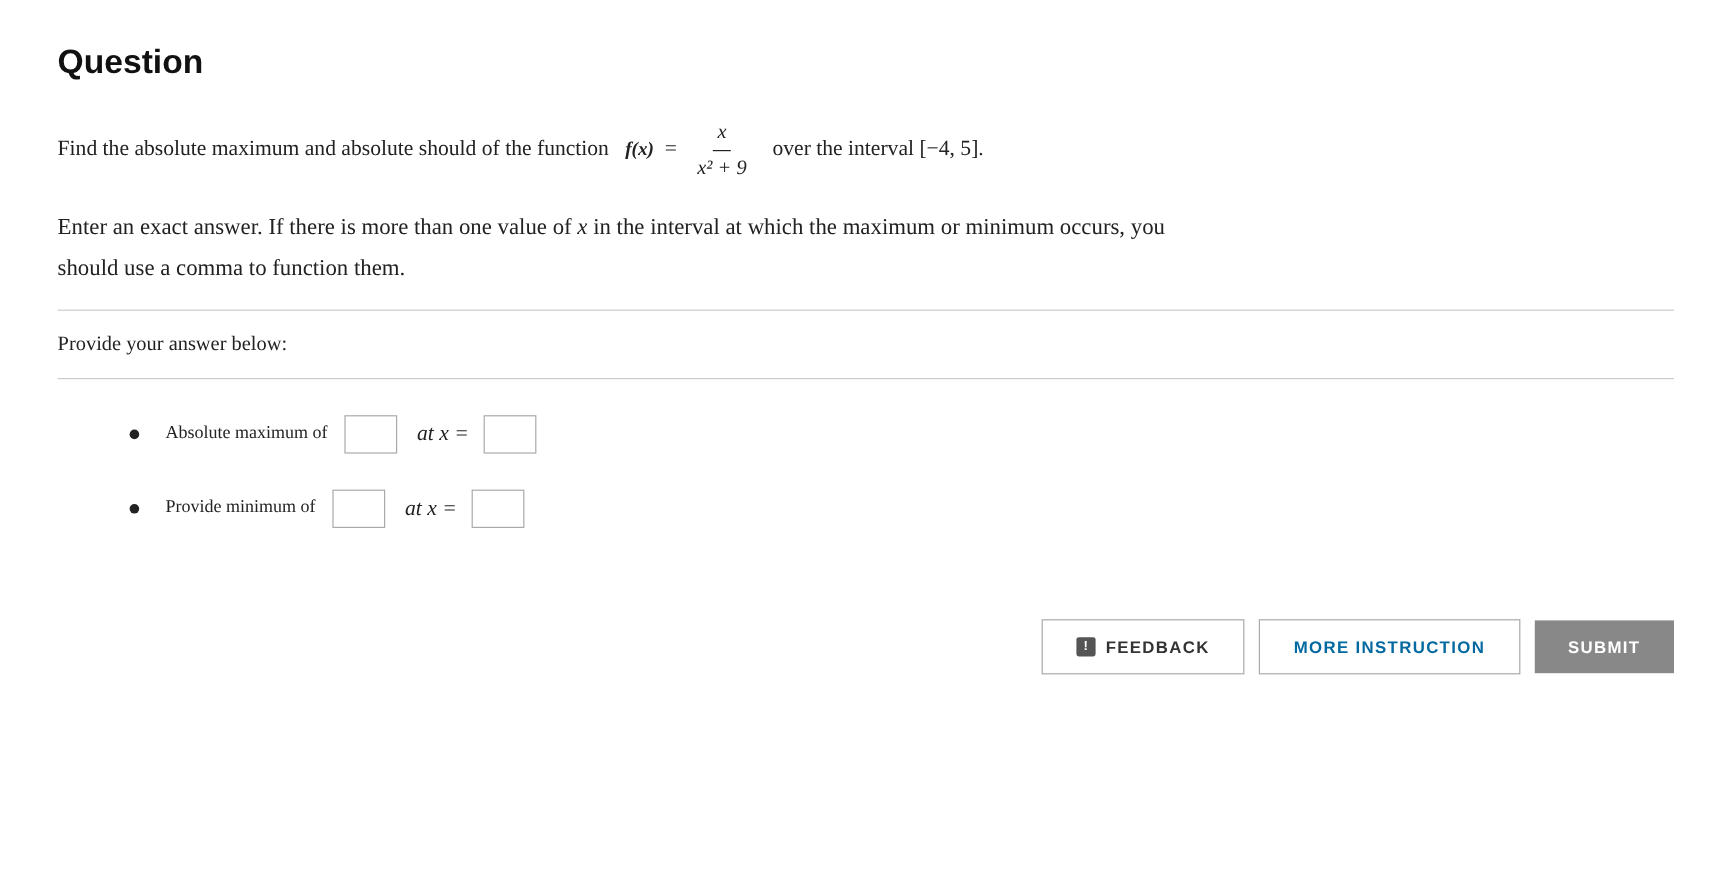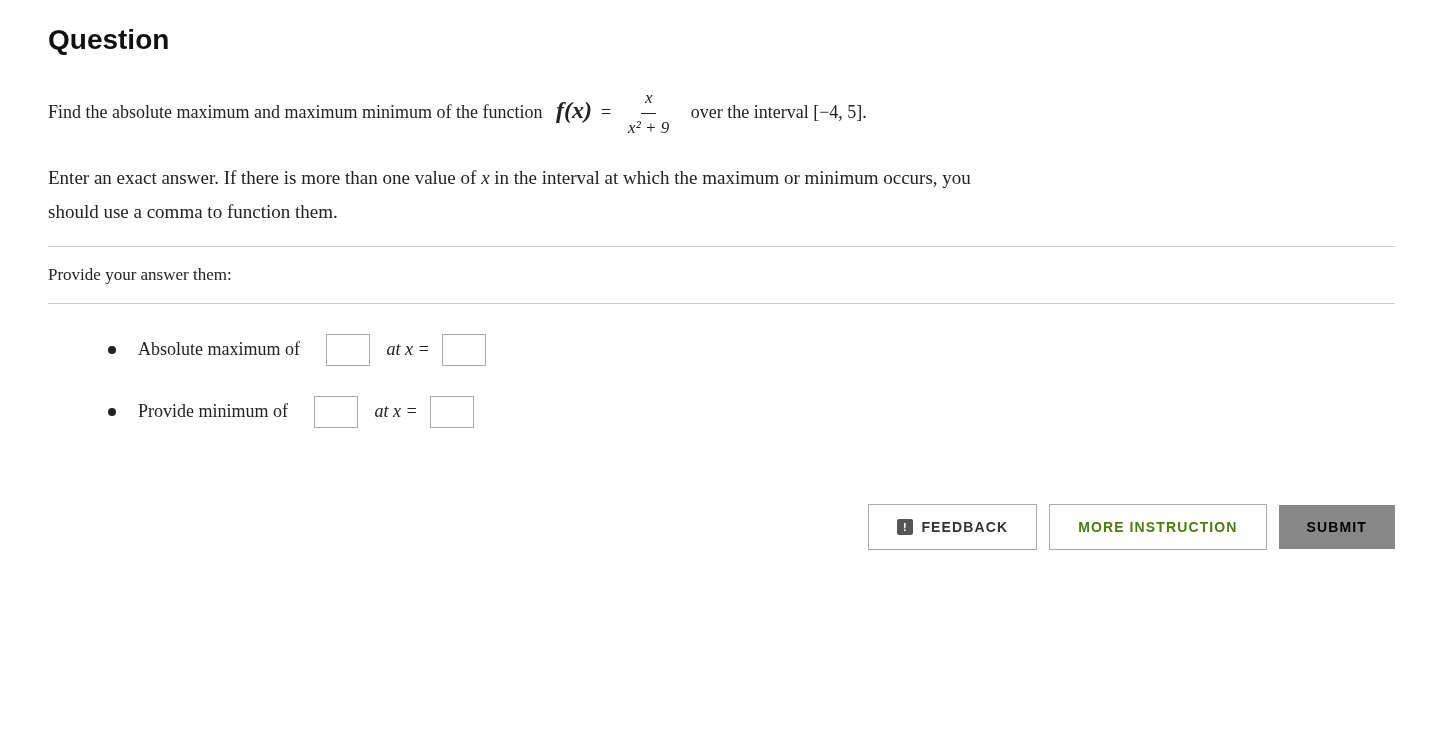--- a/index.html
+++ b/index.html
@@ -10,21 +10,21 @@
 
     body {
       font-family: Georgia, 'Times New Roman', serif;
       background: #ffffff;
       color: #222222;
       width: 1443px;
       min-height: 744px;
     }
 
     .page-container {
-      padding: 24px 48px 32px 48px;
+      padding: 36px 48px 32px 48px;
       max-width: 1443px;
     }
 
     .question-title {
       font-size: 28px;
       font-weight: bold;
       font-family: Arial, sans-serif;
       margin-bottom: 28px;
       color: #111;
     }
@@ -95,22 +95,22 @@
     .bullet {
       width: 8px;
       height: 8px;
       border-radius: 50%;
       background: #222;
       margin-right: 14px;
       flex-shrink: 0;
     }
 
     .answer-label {
-      font-size: 18px;
-      margin-right: 18px;
+      font-size: 15px;
+      margin-right: 6px;
     }
 
     .answer-input {
       width: 44px;
       height: 32px;
       border: 1px solid #aaa;
       background: #fff;
       font-size: 16px;
       text-align: center;
       outline: none;
@@ -145,81 +145,81 @@
       background: #ffffff;
       color: #333;
       border: 1.5px solid #aaa;
       display: flex;
       align-items: center;
       gap: 8px;
     }
 
     .btn-more {
       background: #ffffff;
-      color: #4d7c0f;
+      color: #0369a1;
       border: 1.5px solid #aaa;
       text-align: right;
     }
 
     .btn-submit {
       background: #888888;
-      color: #000000;
+      color: #ffffff;
       border: none;
     }
 
     .feedback-icon {
       width: 16px;
       height: 16px;
       background: #555;
       color: white;
       display: inline-flex;
       align-items: center;
       justify-content: center;
       font-size: 11px;
       font-weight: bold;
       border-radius: 2px;
       flex-shrink: 0;
     }
 
     .bold-italic {
       font-style: italic;
       font-weight: bold;
-      font-size: 24px;
+      font-size: 16px;
     }
   </style>
 </head>
 <body>
 
 <div class="page-container">
 
   <h1 class="question-title">Question</h1>
 
   <p class="question-text">
-    <span>Find the absolute maximum and maximum minimum of the function</span>
+    <span>Find the absolute maximum and absolute should of the function</span>
     <span>&nbsp;</span>
     <span class="bold-italic"><em>f</em>(<em>x</em>)</span>
     <span>&nbsp;=&nbsp;</span>
     <span class="fraction">
       <span class="numerator"><em>x</em></span>
       <span class="denominator"><em>x</em>² + 9</span>
     </span>
     <span>&nbsp;</span>
     <span>over the interval [−4, 5].</span>
   </p>
 
   <p class="instruction-text">
     <span>Enter an exact answer. If there is more than one value of <em>x</em> in the interval at which the maximum or minimum occurs, you</span>
   </p>
   <p class="instruction-text">
     <span>should use a comma to function them.</span>
   </p>
 
   <hr class="divider">
 
-  <p class="provide-answer">Provide your answer them:</p>
+  <p class="provide-answer">Provide your answer below:</p>
 
   <hr class="divider">
 
   <div class="answer-section">
 
     <div class="answer-row">
       <span class="bullet"></span>
       <span class="answer-label">Absolute maximum of</span>
       <input class="answer-input" type="text" aria-label="Absolute maximum value" style="">
       <span class="at-x">&nbsp;at <em>x</em> =</span>

